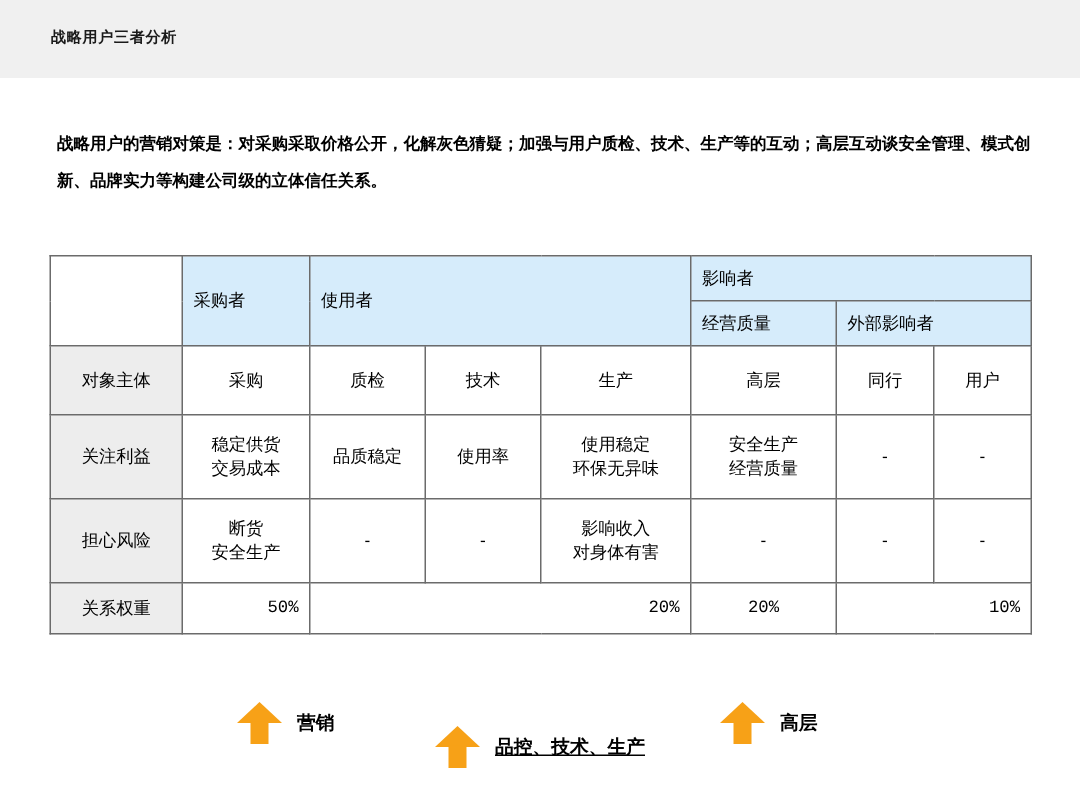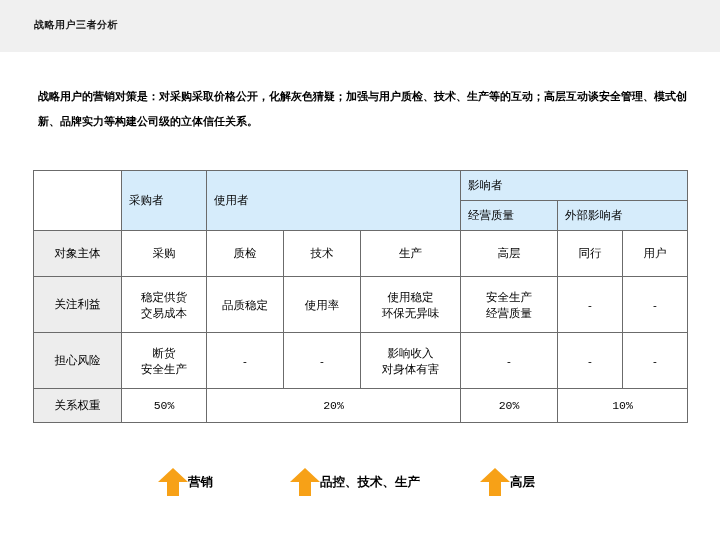--- a/index.html
+++ b/index.html
@@ -71,21 +71,21 @@
   .hdr-empty {
     background: #ffffff;
   }
   .row-label {
     background: #ededed;
     text-align: center;
     font-weight: bold;
     font-size: 12px;
   }
   .cell-center {
-    text-align: center;
+    text-align: right;
   }
   .cell-left {
     text-align: center;
   }
   .cell-multi {
     line-height: 16px;
   }
   .h-row1 { height: 30px; }
   .h-row2 { height: 30px; }
   .h-body { height: 46px; }
@@ -96,20 +96,21 @@
     position: absolute;
     left: 33px;
     top: 468px;
     width: 654px;
     height: 44px;
   }
   .legend-item {
     position: absolute;
     display: flex;
     align-items: center;
+    gap: 10px;
   }
   .arrow-shape {
     width: 30px;
     height: 28px;
     position: relative;
   }
   .arrow-shape .head {
     position: absolute;
     left: 0;
     top: 0;
@@ -127,21 +128,21 @@
     height: 15px;
     background: #f7a117;
   }
   .legend-label {
     font-size: 12.5px;
     font-weight: bold;
     color: #000000;
     white-space: nowrap;
   }
   .legend-1 { left: 125px; top: 0; }
-  .legend-2 { left: 257px; top: 0; }
+  .legend-2 { left: 257px; top: 16px; text-decoration: underline; }
   .legend-3 { left: 447px; top: 0; }
 </style>
 </head>
 <body>
 
 <div class="slide">
 
   <div class="header-bar"></div>
   <div class="header-title">战略用户三者分析</div>
 

